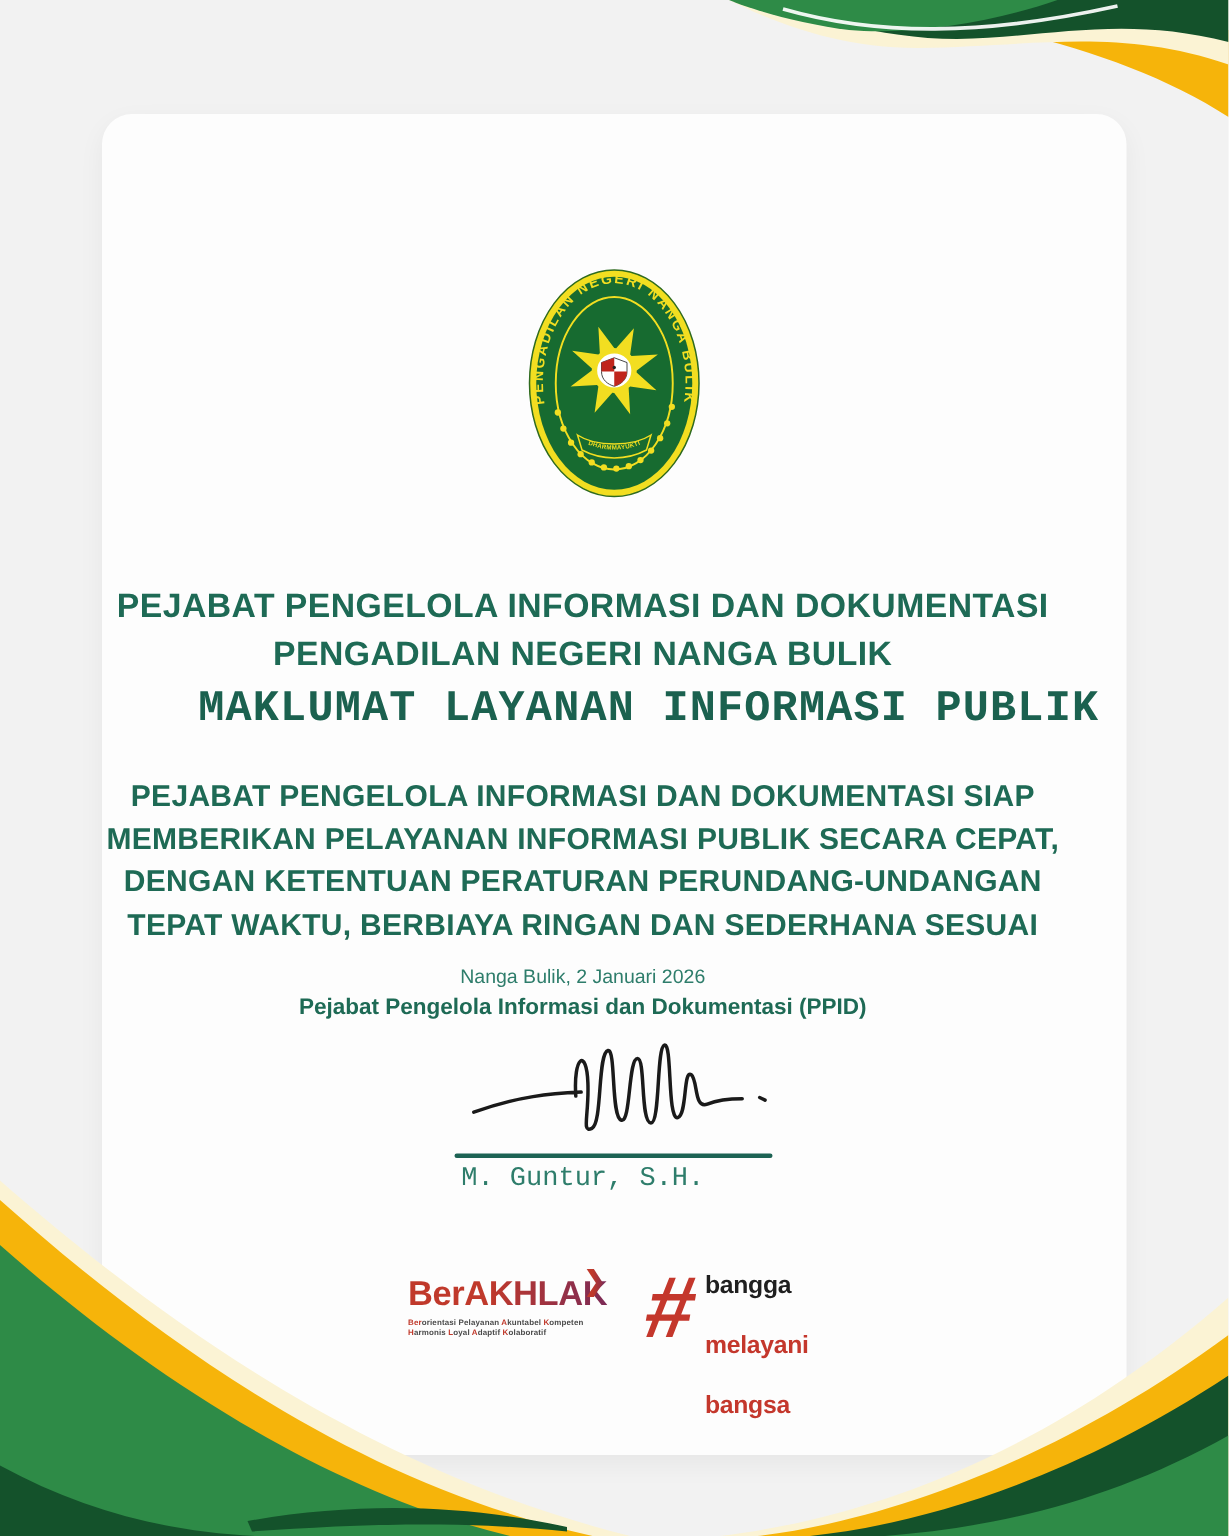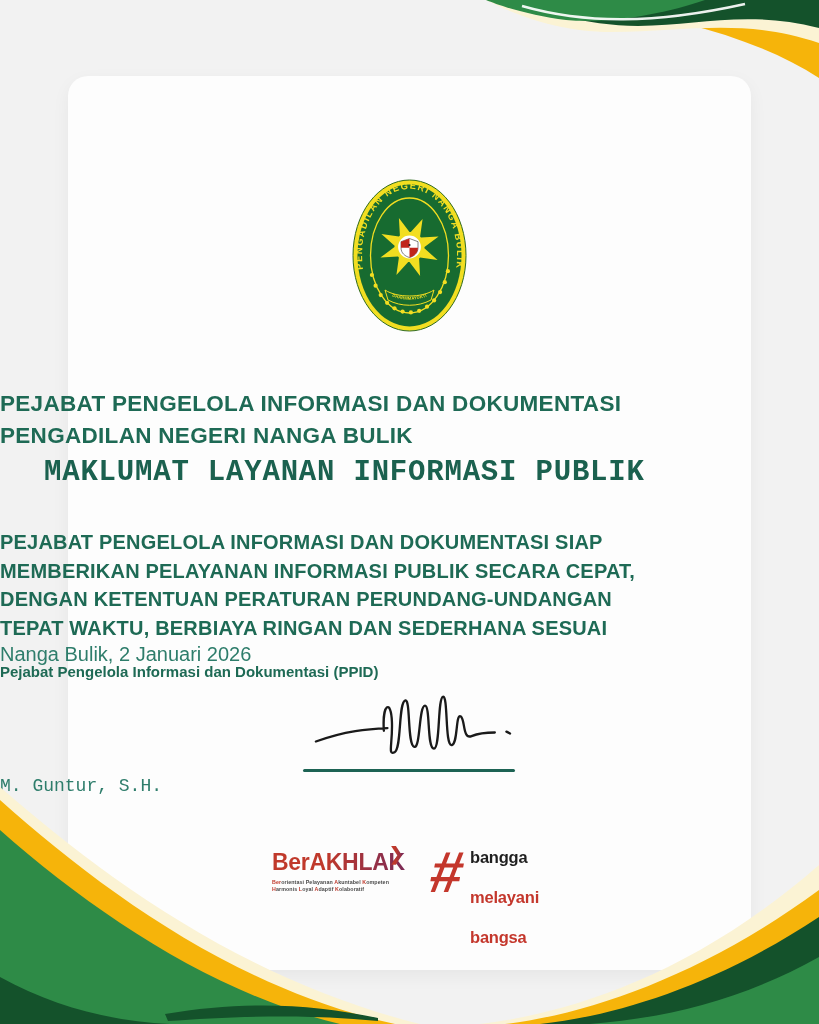--- a/index.html
+++ b/index.html
@@ -32,29 +32,29 @@
                  font-weight:bold;font-size:9.3px;letter-spacing:1.4px;}
   .seal-star{fill:var(--logo_yellow,#F2DE21);}
   .seal-bead{fill:var(--logo_yellow,#F2DE21);}
   .seal-banner{fill:var(--logo_green,#176B30);stroke:var(--logo_yellow,#F2DE21);stroke-width:1;}
   .seal-banner-text{fill:var(--logo_yellow,#F2DE21);font-size:4.1px;font-weight:bold;
                     font-family:"Liberation Sans",sans-serif;letter-spacing:.2px;}
   .shield-white{fill:#FFFFFF;stroke:#333;stroke-width:.6;}
   .shield-red{fill:var(--logo_red,#C0251C);}
 
   
-  .center-text{position:absolute;left:0;width:777px;text-align:left;}
+  .center-text{position:absolute;left:0;width:777px;text-align:center;}
   .title-line{font-weight:bold;font-size:22.5px;letter-spacing:.3px;
               color:var(--teal_text,#1E6A55);}
   .title1{top:391px;} .title2{top:423px;}
   .heading{top:456px;font-family:Liberation Mono, monospace;font-weight:bold;
            font-size:29px;letter-spacing:.8px;color:var(--heading_green,#1B614F);margin-left:44px;}
-  .bodytext{top:528px;font-weight:bold;font-size:20px;line-height:28.6px;
+  .bodytext{top:517px;font-weight:bold;font-size:20px;line-height:28.6px;
             letter-spacing:.2px;color:var(--teal_text,#1E6A55);}
-  .date-line{top:643px;font-size:20px;color:var(--date_teal,#2E7D6B);}
+  .date-line{top:643px;font-size:13px;color:var(--date_teal,#2E7D6B);}
   .role-line{top:663px;font-size:15px;font-weight:bold;color:var(--teal_text,#1E6A55);}
   .sig-svg{position:absolute;left:295px;top:686px;width:235px;height:85px;}
   .sig-path{stroke:var(--signature_ink,#1A1A1A);stroke-width:2.6;fill:none;
             stroke-linecap:round;stroke-linejoin:round;}
   .sig-line{position:absolute;left:303px;top:769px;width:212px;height:3px;border-radius:2px;
             background:var(--underline_green,#1D6354);}
   .sig-name{top:776px;font-size:18px;color:var(--date_teal,#2E7D6B);font-family:Liberation Mono, monospace;}
 
   
   .berakhlak{position:absolute;left:272px;top:849px;width:150px;}

